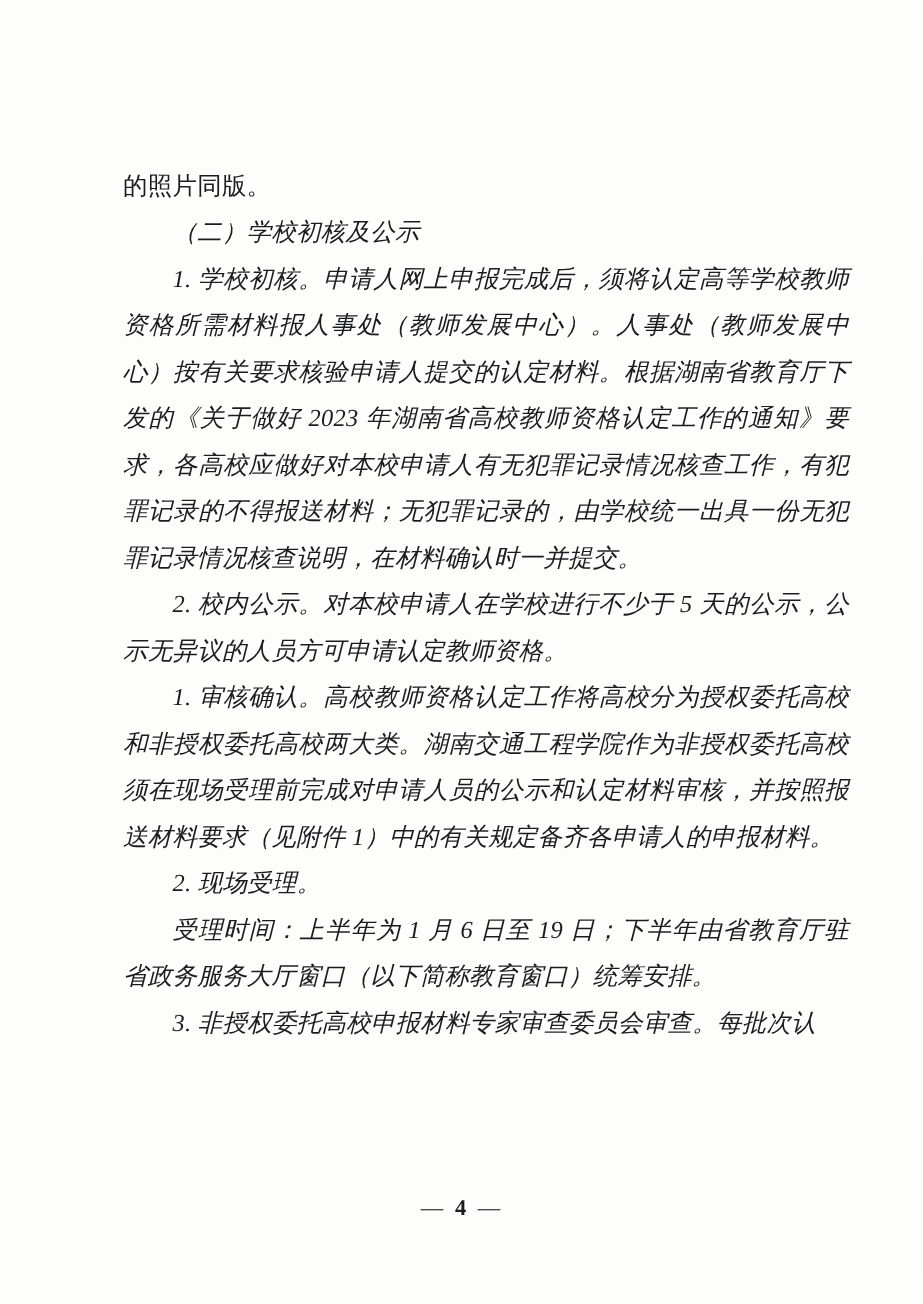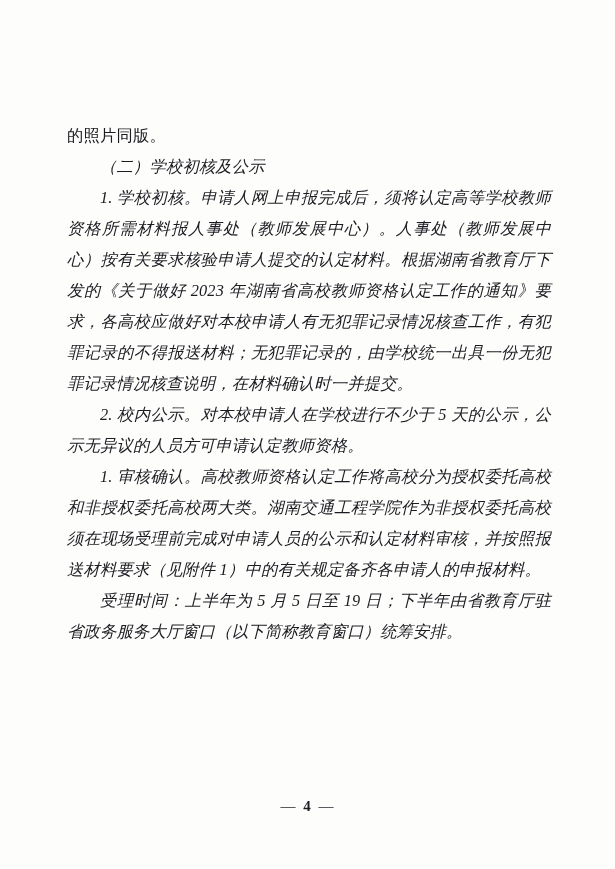--- a/index.html
+++ b/index.html
@@ -13,24 +13,23 @@
   .page {
     position: relative;
     width: 615px;
     height: 869px;
     background: #fdfdfb;
     box-sizing: border-box;
     overflow: hidden;
   }
   .content {
     position: absolute;
-    left: 67px;
+    left: 82px;
     top: 108px;
     width: 484px;
-    margin-top: 12px;
   }
   .para {
     font-size: 16.3px;
     line-height: 31px;
     color: #1b1b22;
     margin: 0;
     text-align: justify;
     text-justify: inter-ideograph;
     letter-spacing: 0.2px;
     font-family: "Liberation Serif", "DejaVu Serif", serif;
@@ -57,21 +56,23 @@
 </head>
 <body>
 
 <div class="page">
   <div class="content">
     <p class="para">的照片同版。</p>
     <p class="para indent">（二）学校初核及公示</p>
     <p class="para indent">1. 学校初核。申请人网上申报完成后，须将认定高等学校教师资格所需材料报人事处（教师发展中心）。人事处（教师发展中心）按有关要求核验申请人提交的认定材料。根据湖南省教育厅下发的《关于做好 2023 年湖南省高校教师资格认定工作的通知》要求，各高校应做好对本校申请人有无犯罪记录情况核查工作，有犯罪记录的不得报送材料；无犯罪记录的，由学校统一出具一份无犯罪记录情况核查说明，在材料确认时一并提交。</p>
     <p class="para indent">2. 校内公示。对本校申请人在学校进行不少于 5 天的公示，公示无异议的人员方可申请认定教师资格。</p>
     <p class="para indent">1. 审核确认。高校教师资格认定工作将高校分为授权委托高校和非授权委托高校两大类。湖南交通工程学院作为非授权委托高校须在现场受理前完成对申请人员的公示和认定材料审核，并按照报送材料要求（见附件 1）中的有关规定备齐各申请人的申报材料。</p>
-    <p class="para indent">受理时间：上半年为 5 月 5 日至 19 日；下半年由省教育厅驻省政务服务大厅窗口（以下简称教育窗口）统筹安排。</p>
+    <p class="para indent">2. 现场受理。</p>
+    <p class="para indent">受理时间：上半年为 1 月 6 日至 19 日；下半年由省教育厅驻省政务服务大厅窗口（以下简称教育窗口）统筹安排。</p>
+    <p class="para indent">3. 非授权委托高校申报材料专家审查委员会审查。每批次认</p>
   </div>
 
   <div class="footer">
     <span>—</span>
     <span class="pg">4</span>
     <span>—</span>
   </div>
 </div>
 
 </body></html>

